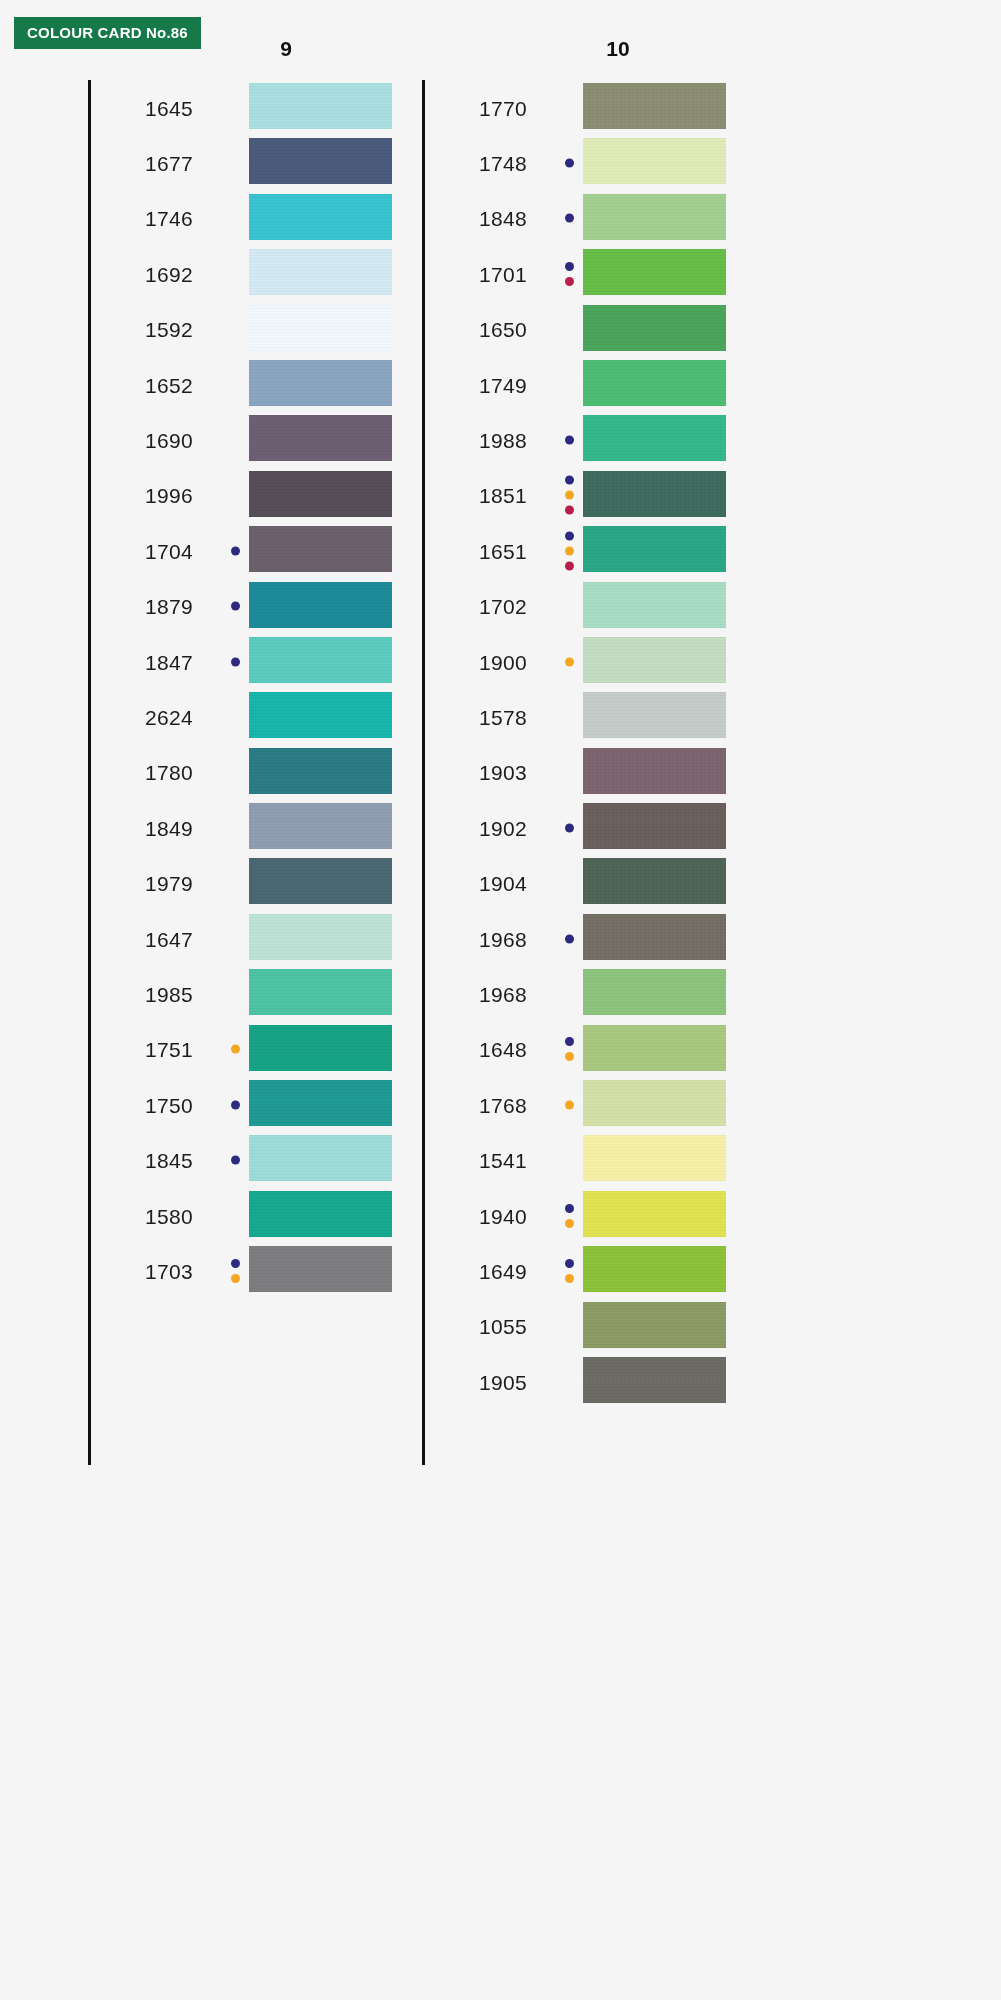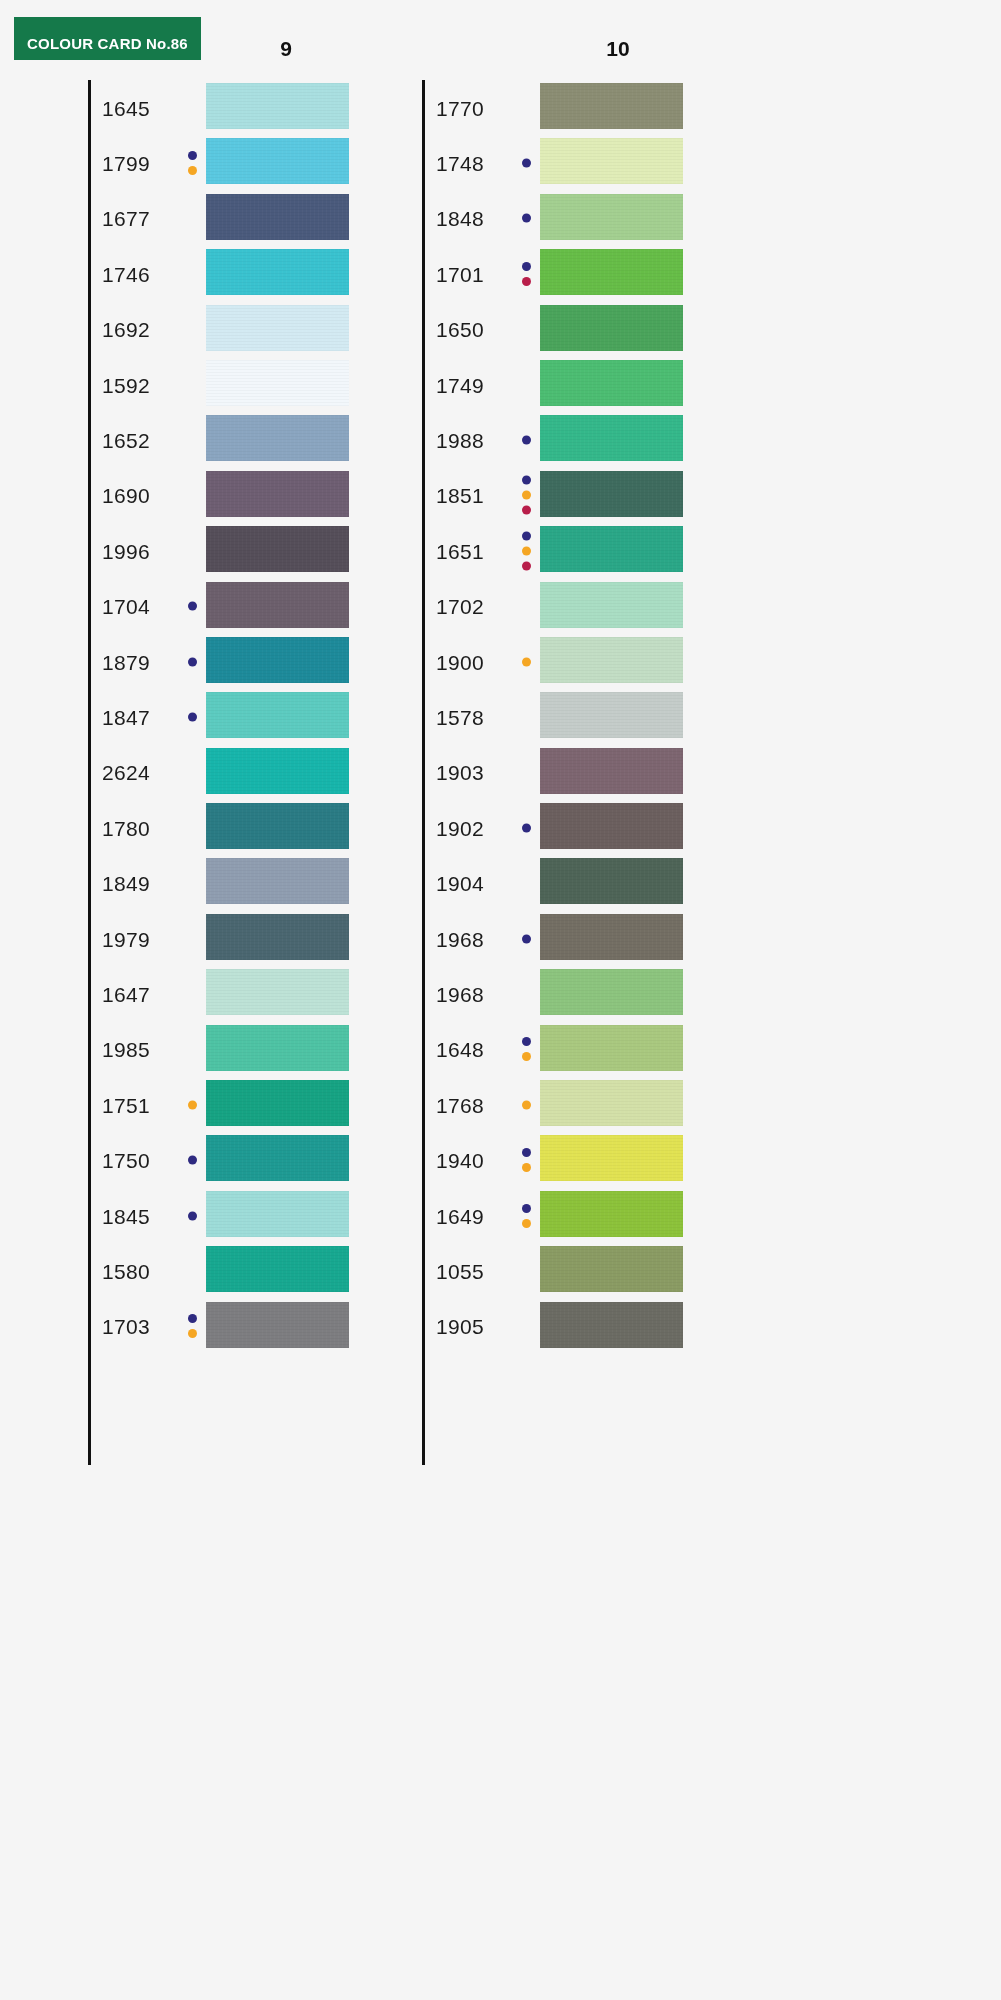--- a/index.html
+++ b/index.html
@@ -13,21 +13,21 @@
   #page{position:relative;width:1001px;height:2000px;}
 
   
   .badge{
     position:absolute;left:14px;top:17px;
     background:#15794a;
     color:#ffffff;
     font-size:15px;
     font-weight:bold;
     letter-spacing:0.2px;
-    padding:19px 13px 9px 13px;
+    padding:8px 13px 9px 13px;
     line-height:1;
     white-space:nowrap;
   }
 
   
   .col-head{
     position:absolute;
     font-size:21px;
     font-weight:bold;
     color:#111111;
@@ -41,21 +41,21 @@
   .column{position:absolute;top:80px;}
   #column-9{left:88px;}
   #column-10{left:422px;}
 
   .rule{
     position:absolute;left:0;top:0;
     width:3px;height:1385px;
     background:#111111;
   }
 
-  .rows{position:absolute;left:0;top:0;}
+  .rows{position:absolute;left:0;top:0;padding-left:43px;}
 
   .row{
     position:relative;
     height:55.4px;
     width:300px;
   }
 
   .code{
     position:absolute;
     left:14px;
@@ -115,30 +115,20 @@
   <div class="column" id="column-9">
     <div class="rule"></div>
     <div class="rows">
         <div class="row">
           <div class="code">1645</div>
           <div class="swatch" style="background: rgb(169, 223, 224);">
             <div class="tex"></div>
           </div>
         </div>
         <div class="row">
-          <div class="code">1799</div>
-          <div class="dots">
-            <span class="dot navy"></span>
-            <span class="dot orange"></span>
-          </div>
-          <div class="swatch" style="background: rgb(90, 200, 224);">
-            <div class="tex"></div>
-          </div>
-        </div>
-        <div class="row">
           <div class="code">1677</div>
           <div class="swatch" style="background: rgb(74, 90, 124);">
             <div class="tex"></div>
           </div>
         </div>
         <div class="row">
           <div class="code">1746</div>
           <div class="swatch" style="background: rgb(57, 194, 207);">
             <div class="tex"></div>
           </div>
@@ -432,20 +422,26 @@
         <div class="row">
           <div class="code">1768</div>
           <div class="dots">
             <span class="dot orange"></span>
           </div>
           <div class="swatch" style="background: rgb(211, 224, 168);">
             <div class="tex"></div>
           </div>
         </div>
         <div class="row">
+          <div class="code">1541</div>
+          <div class="swatch" style="background: rgb(246, 240, 166);">
+            <div class="tex"></div>
+          </div>
+        </div>
+        <div class="row">
           <div class="code">1940</div>
           <div class="dots">
             <span class="dot navy"></span>
             <span class="dot orange"></span>
           </div>
           <div class="swatch" style="background: rgb(225, 226, 82);">
             <div class="tex"></div>
           </div>
         </div>
         <div class="row">

